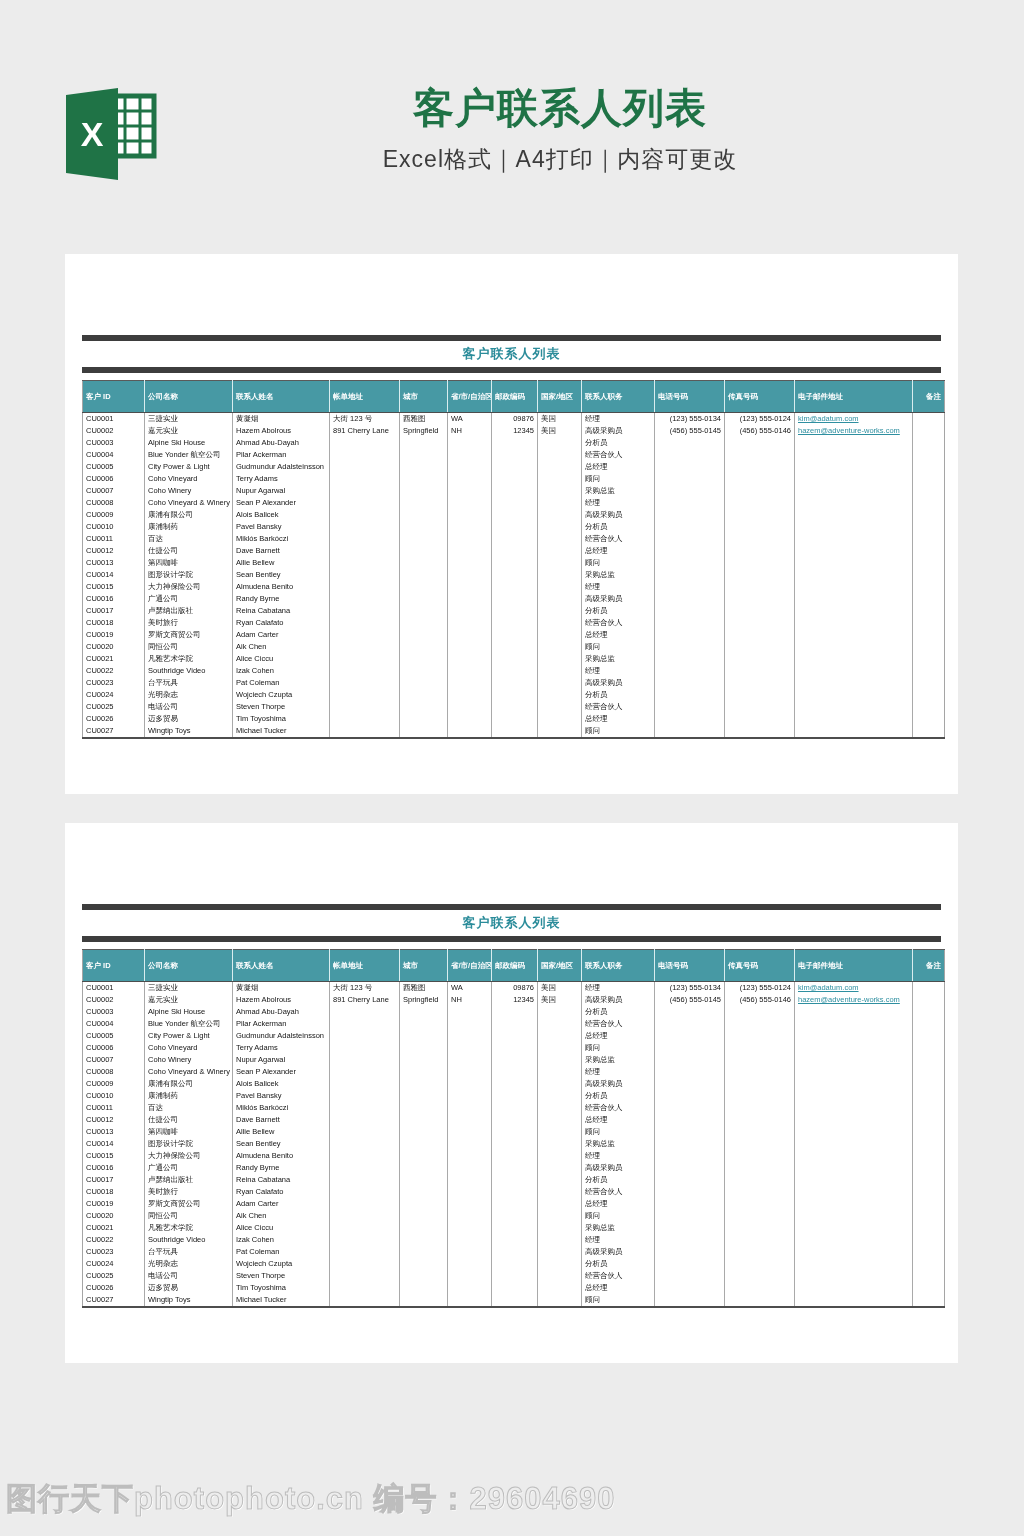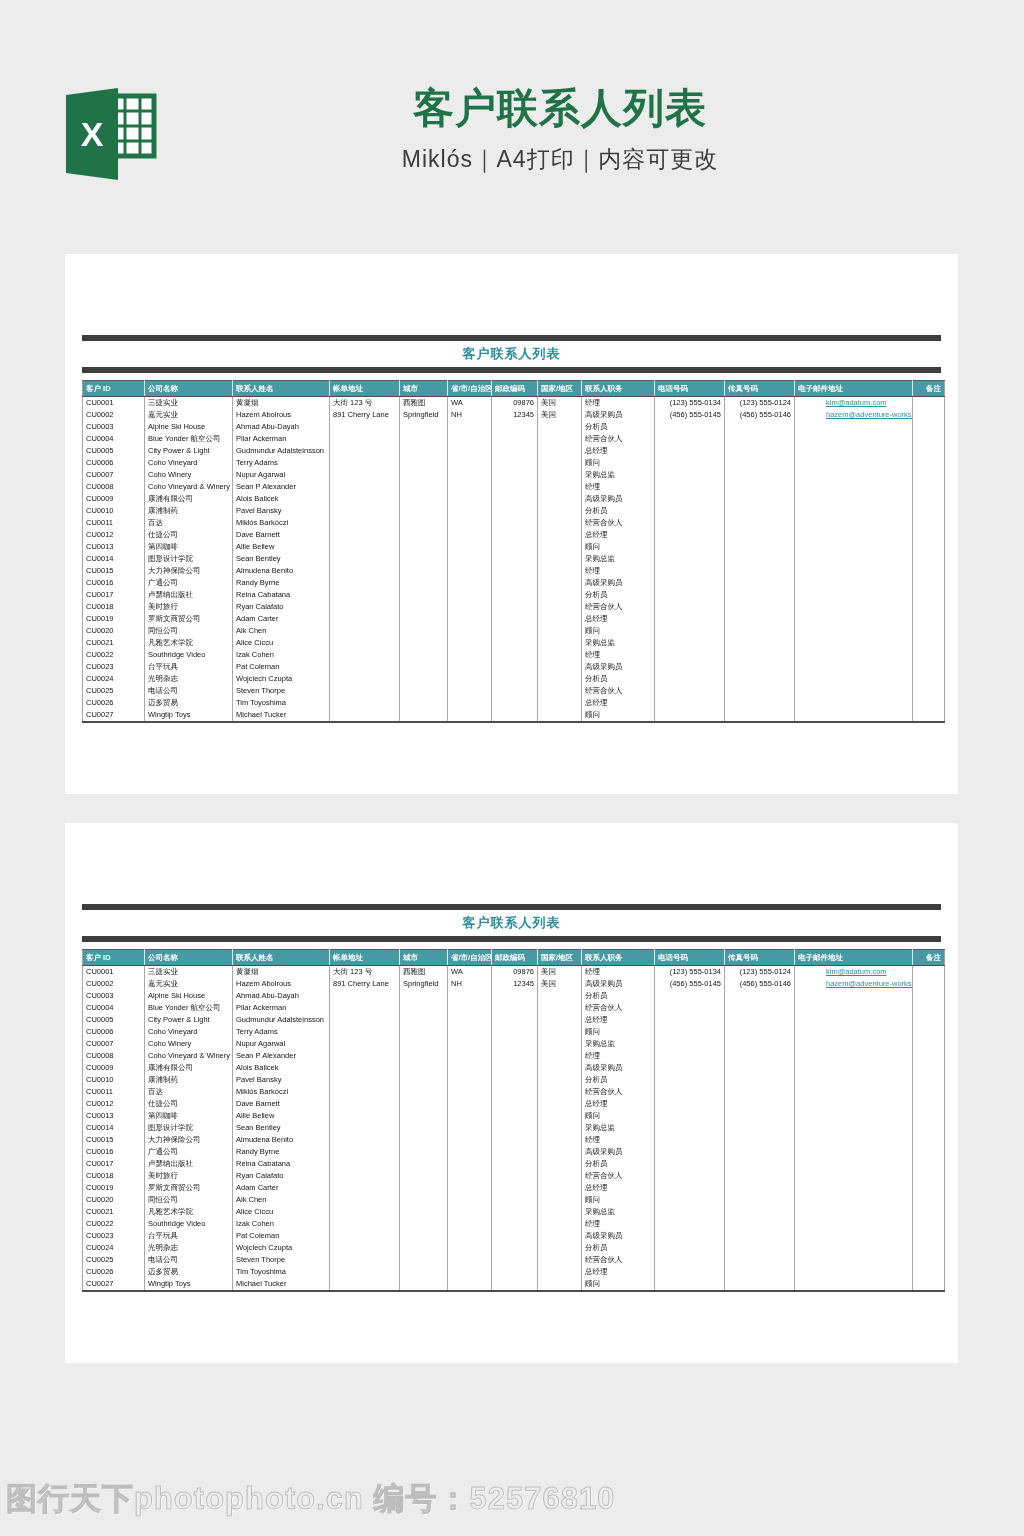--- a/index.html
+++ b/index.html
@@ -41,38 +41,38 @@
 
   
   table.sheet {
     width:859px; table-layout:fixed; border-collapse:collapse;
     border-left:1px solid #a5a5a5; border-right:1px solid #a5a5a5;
     border-bottom:2px solid #4d4d4d;
   }
   table.sheet thead th {
     background:#4799a4; color:#ffffff;
     font-size:7.5px; font-weight:bold; text-align:left;
-    height:16px; padding:2px 3px;
+    height:32px; padding:2px 3px;
     border-right:1px solid #d9edef;
     border-top:1px solid #5a5a5a;
     border-bottom:1px solid #4d4d4d;
     white-space:nowrap; overflow:hidden;margin-top:7px;
   }
   table.sheet thead th:last-child { border-right:none;text-align:right; }
   table.sheet tbody td {
     font-size:7.5px; color:#151515;
     height:12px; padding:0 3px;
     border-right:1px solid #a9a9a9;
     white-space:nowrap; overflow:hidden;
     vertical-align:middle; line-height:12px;
   }
   table.sheet tbody td:last-child { border-right:none; }
   td.num { text-align:right; padding-right:9px; }
   span.email {
-    color:#2e8fa0; text-decoration:underline; cursor:pointer;margin-left:28px;
+    color:#2e8fa0; text-decoration:underline; cursor:pointer;
   }
 
   
   .watermark {
     position:absolute; left:6px; top:1478px;
     font-size:31px; font-weight:bold; letter-spacing:1px;
     color:#ededed;
     -webkit-text-stroke:1px #bdbdbd;
     text-shadow:1px 1px 0 #ffffff;
     white-space:nowrap;
@@ -87,21 +87,21 @@
     <line x1="59" y1="8" x2="59" y2="68" stroke="#1f7346" stroke-width="3"></line>
     <line x1="74" y1="8" x2="74" y2="68" stroke="#1f7346" stroke-width="3"></line>
     <line x1="44" y1="23" x2="88" y2="23" stroke="#1f7346" stroke-width="3"></line>
     <line x1="44" y1="38" x2="88" y2="38" stroke="#1f7346" stroke-width="3"></line>
     <line x1="44" y1="53" x2="88" y2="53" stroke="#1f7346" stroke-width="3"></line>
     <polygon points="0,7 52,0 52,92 0,85" fill="#1f7346"></polygon>
     <text x="26" y="58" text-anchor="middle" font-size="34" font-weight="bold" fill="#ffffff" font-family="Liberation Sans, sans-serif">X</text>
   </svg>
   <div class="hero-text">
     <div class="main-title">客户联系人列表</div>
-    <div class="sub-title">Miklós｜A4打印｜内容可更改</div>
+    <div class="sub-title">Excel格式｜A4打印｜内容可更改</div>
   </div>
 </div>
 
 <div class="panel panel-1">
   <div class="panel-inner">
     <div class="spacer-top"></div>
     <div class="bar"></div>
     <div class="sheet-title">客户联系人列表</div>
     <div class="bar"></div>
     <div class="gap-sm"></div>
@@ -993,13 +993,13 @@
             <td class="num"></td>
             <td class="num"></td>
             <td></td>
             <td></td>
           </tr>
         </tbody>
     </table>
   </div>
 </div>
 
-<div class="watermark">图行天下photophoto.cn 编号：52576810</div>
+<div class="watermark">图行天下photophoto.cn 编号：29604690</div>
 
 </body></html>

